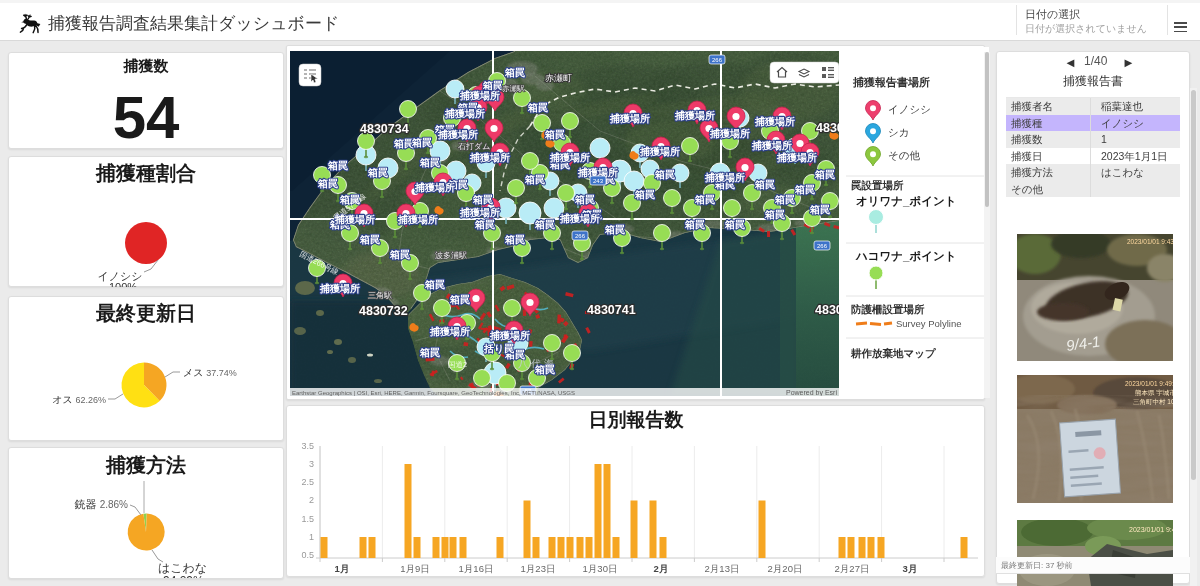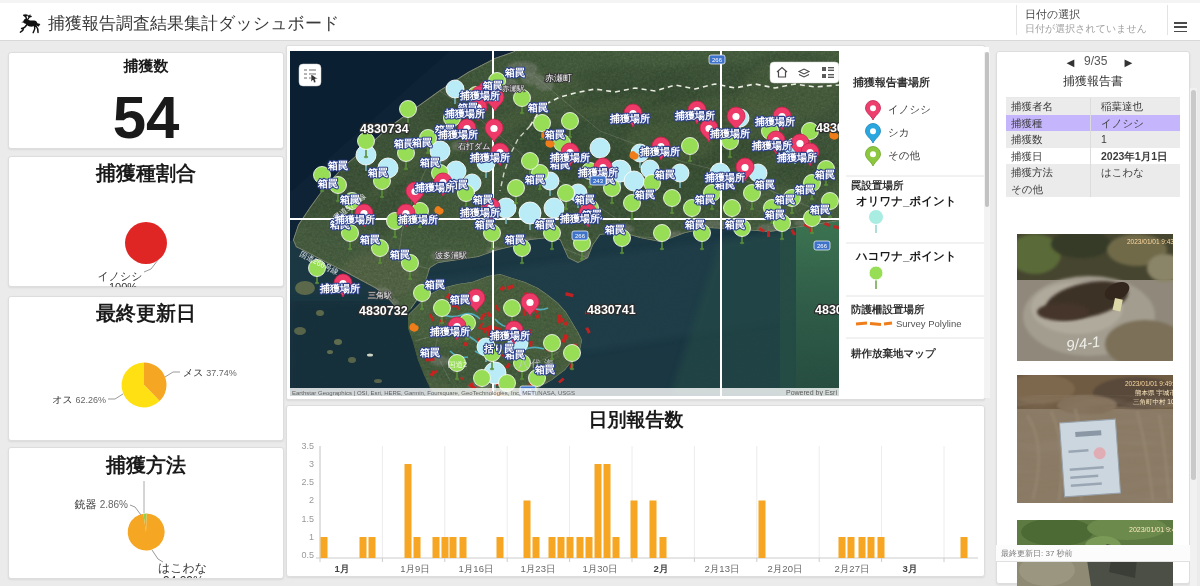--- a/index.html
+++ b/index.html
@@ -1075,21 +1075,21 @@
       <rect x="572.5" y="132.0" width="7" height="21.0" fill="#f6a623"></rect>
       <rect x="581.5" y="132.0" width="7" height="21.0" fill="#f6a623"></rect>
       <rect x="591.5" y="132.0" width="7" height="21.0" fill="#f6a623"></rect>
       <rect x="674.5" y="132.0" width="7" height="21.0" fill="#f6a623"></rect>
     </svg></div>
 
 <div class="card" style="left:996px;top:51px;width:194px;height:533px;"></div>
 <div class="abs" id="rightslot" style="left:996px;top:51px;width:194px;height:535px;">
     <div style="position:absolute;left:0;top:0;width:194px;height:535px;overflow:hidden;font-family:'Liberation Sans',sans-serif;">
       <div style="position:absolute;left:68px;top:4px;font-size:13px;color:#333;">◄</div>
-      <div style="position:absolute;left:88px;top:3px;font-size:12px;color:#555;">9/35</div>
+      <div style="position:absolute;left:88px;top:3px;font-size:12px;color:#555;">1/40</div>
       <div style="position:absolute;left:126px;top:4px;font-size:13px;color:#333;">►</div>
       <div style="position:absolute;left:0;top:22px;width:194px;text-align:center;font-size:12px;color:#333;">捕獲報告書</div>
       <div style="position:absolute;left:10px;top:46px;width:174px;border-top:1px solid #e8e8e8;text-align:center;">
         <div style="height:16.5px;background:#ebebeb;font-size:10.5px;color:#3c3c3c;line-height:16.5px;position:relative;">
           <span style="position:absolute;left:5px;">捕獲者名</span>
           <div style="position:absolute;left:84px;top:0;width:0;height:16.5px;border-left:1px solid #dcdcdc;"></div>
           <span style="position:absolute;left:95px;">稲葉達也</span>
         </div>
         <div style="height:16.5px;background:#c4b5fd;font-size:10.5px;color:#3c3c3c;line-height:16.5px;position:relative;">
           <span style="position:absolute;left:5px;">捕獲種</span>
@@ -1097,21 +1097,21 @@
           <span style="position:absolute;left:95px;">イノシシ</span>
         </div>
         <div style="height:16.5px;background:#ebebeb;font-size:10.5px;color:#3c3c3c;line-height:16.5px;position:relative;">
           <span style="position:absolute;left:5px;">捕獲数</span>
           <div style="position:absolute;left:84px;top:0;width:0;height:16.5px;border-left:1px solid #dcdcdc;"></div>
           <span style="position:absolute;left:95px;">1</span>
         </div>
         <div style="height:16.5px;background:#fff;font-size:10.5px;color:#3c3c3c;line-height:16.5px;position:relative;">
           <span style="position:absolute;left:5px;">捕獲日</span>
           <div style="position:absolute;left:84px;top:0;width:0;height:16.5px;border-left:1px solid #dcdcdc;"></div>
-          <span style="position:absolute;left:95px;font-weight:bold;">2023年1月1日</span>
+          <span style="position:absolute;left:95px;">2023年1月1日</span>
         </div>
         <div style="height:16.5px;background:#ebebeb;font-size:10.5px;color:#3c3c3c;line-height:16.5px;position:relative;">
           <span style="position:absolute;left:5px;">捕獲方法</span>
           <div style="position:absolute;left:84px;top:0;width:0;height:16.5px;border-left:1px solid #dcdcdc;"></div>
           <span style="position:absolute;left:95px;">はこわな</span>
         </div>
         <div style="height:16.5px;background:#ebebeb;font-size:10.5px;color:#3c3c3c;line-height:16.5px;position:relative;">
           <span style="position:absolute;left:5px;">その他</span>
           <div style="position:absolute;left:84px;top:0;width:0;height:16.5px;border-left:1px solid #dcdcdc;"></div>
           <span style="position:absolute;left:95px;"></span>
@@ -1173,20 +1173,20 @@
           <rect width="156" height="66" fill="#8f8a74"></rect>
           <rect width="156" height="26" fill="#5d7a42"></rect>
           <ellipse cx="40" cy="12" rx="36" ry="14" fill="#4c6a34"></ellipse>
           <ellipse cx="110" cy="8" rx="40" ry="12" fill="#6b8a4c"></ellipse>
           <ellipse cx="86" cy="26" rx="18" ry="10" fill="#7a9a58"></ellipse>
           <path d="M90,24 L130,34 156,30 156,66 74,66 70,40 Z" fill="#4b4f46"></path>
           <path d="M96,30 L120,38 118,58 92,52 Z" fill="#3a3e36"></path>
           <ellipse cx="30" cy="50" rx="28" ry="16" fill="#9b9680"></ellipse>
           <text x="112" y="12" font-size="7" fill="#ffe9c0" font-family="Liberation Sans">2023/01/01 9:41:54</text>
         </svg></div>
-      <div style="position:absolute;left:0;top:494px;width:194px;height:16px;background:#fcfcfc;border-bottom:1px solid #e0e0e0;">
+      <div style="position:absolute;left:0;top:506px;width:194px;height:16px;background:#fcfcfc;border-bottom:1px solid #e0e0e0;">
         <span style="position:absolute;left:5px;top:3px;font-size:8px;color:#777;">最終更新日: 37 秒前</span>
       </div>
     </div>
   </div>
 
 <div class="abs" style="left:1190px;top:88px;width:7px;height:498px;background:#f1f1f1;"></div>
 <div class="abs" style="left:1191px;top:90px;width:5px;height:390px;background:#c9c9c9;border-radius:3px;"></div>
 
 </body></html>

